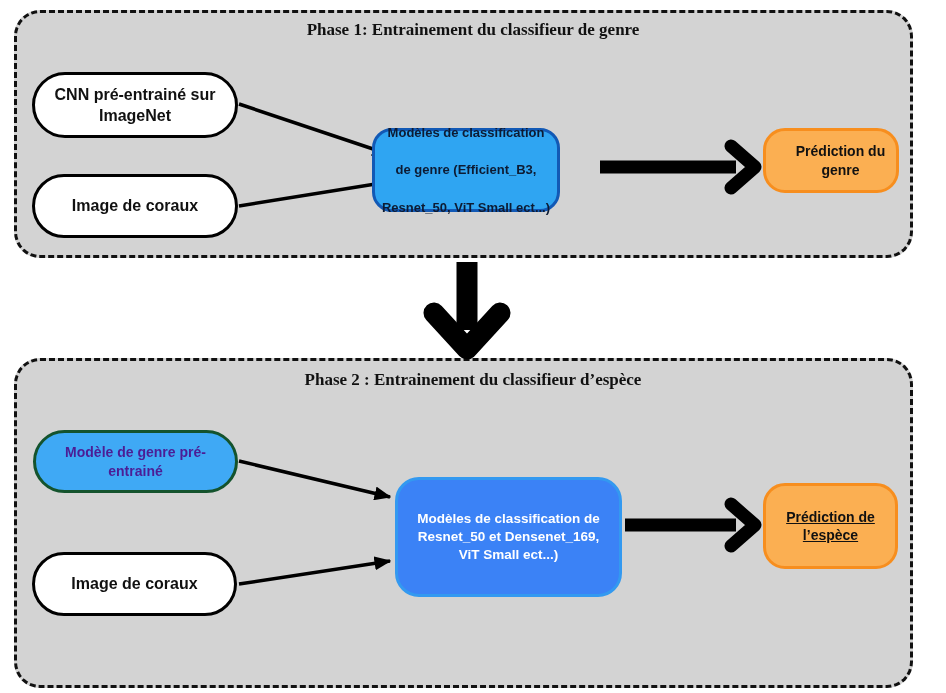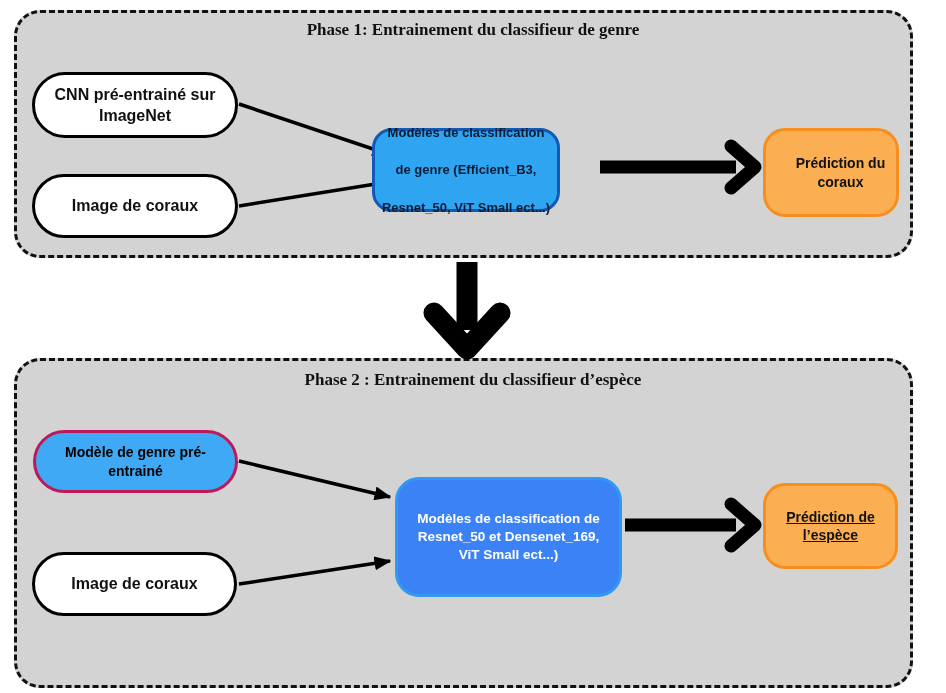--- a/index.html
+++ b/index.html
@@ -48,23 +48,23 @@
   .node .line { white-space: nowrap; }
   .pill-white {
     background: #ffffff;
     border: 3px solid #000000;
     border-radius: 33px;
     color: #111111;
     font-size: 16px;
   }
   .pill-blue {
     background: #3fa9f5;
-    border: 3px solid #be185d;
+    border: 3px solid #14532d;
     border-radius: 32px;
-    color: #000000;
+    color: #4c1d95;
     font-size: 14px;
   }
   .box-blue {
     background: #2fa5f2;
     border: 3px solid #1259b5;
     border-radius: 20px;
     color: #0d1b33;
     font-size: 13px;
   }
   .box-darkblue {
@@ -137,23 +137,23 @@
   <div class="node pill-white" style="left:32px; top:174px; width:206px; height:64px;">
     <span class="line">Image de coraux</span>
   </div>
 
   <div class="node box-blue" style="left:372px; top:128px; width:188px; height:84px;gap:20px;">
     <span class="line">Modèles de classification</span>
     <span class="line">de genre (Efficient_B3,</span>
     <span class="line">Resnet_50, ViT Small ect...)</span>
   </div>
 
-  <div class="node box-orange" style="left:763px; top:128px; width:136px; height:89px;padding-left:19px;">
+  <div class="node box-orange" style="left:763px; top:128px; width:136px; height:65px;padding-left:19px;">
     <span class="line">Prédiction du</span>
-    <span class="line">coraux</span>
+    <span class="line">genre</span>
   </div>
 
   <div class="node pill-blue" style="left:33px; top:430px; width:205px; height:63px;">
     <span class="line">Modèle de genre pré-</span>
     <span class="line">entrainé</span>
   </div>
 
   <div class="node pill-white" style="left:32px; top:552px; width:205px; height:64px;">
     <span class="line">Image de coraux</span>
   </div>

